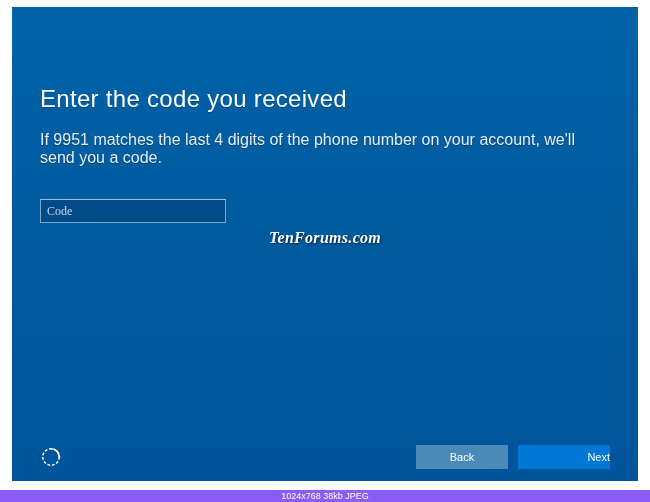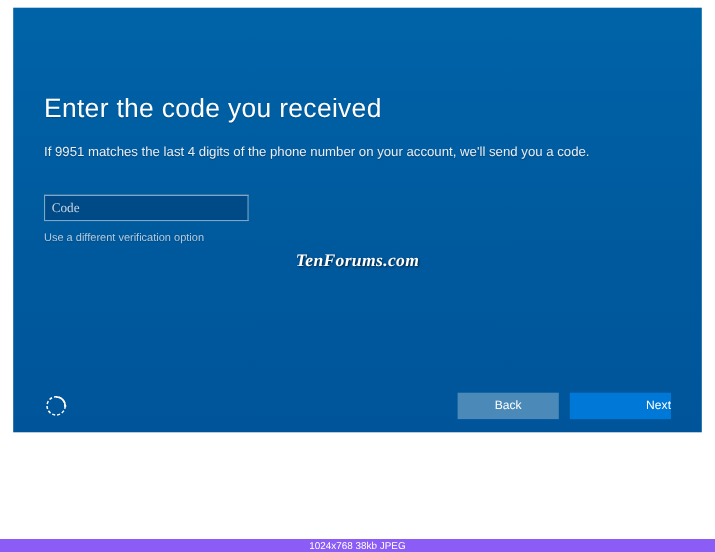--- a/index.html
+++ b/index.html
@@ -19,38 +19,38 @@
       width: 650px;
       height: 490px;
       background: #fff;
       position: relative;
     }
     .oobe-screen {
       position: absolute;
       top: 7px;
       left: 12px;
       width: 626px;
-      height: 386px;
+      height: 474px;
       background: #005a9e;
       background: linear-gradient(to bottom, #0063a8 0%, #005a9e 50%, #00559a 100%);
       color: #ffffff;
     }
     .content {
       padding: 78px 28px 0 28px;
     }
     .heading {
       font-size: 24px;
       font-weight: 300;
       letter-spacing: 0.3px;
       margin-bottom: 18px;
       color: #fff;
       text-shadow: 0 1px 1px rgba(0,0,0,0.2);
     }
     .subtext {
-      font-size: 12px;
+      font-size: 16px;
       color: #e8eef5;
       margin-bottom: 32px;
       text-shadow: 0 1px 1px rgba(0,0,0,0.3);
     }
     .code-input {
       width: 186px;
       height: 24px;
       background: #004a88;
       border: 1px solid #7aa8c8;
       border-top-color: #9cc0d8;
@@ -141,21 +141,20 @@
   </style>
 </head>
 <body>
 
 <div class="outer-frame">
   <div class="oobe-screen">
     <div class="content">
       <h1 class="heading">Enter the code you received</h1>
       <p class="subtext">If 9951 matches the last 4 digits of the phone number on your account, we'll send you a code.</p>
       <input type="text" class="code-input" placeholder="Code" style="">
-      <span class="alt-link">Use a different verification option</span>
     </div>
 
     <div class="watermark">TenForums.com</div>
 
     <div class="bottom-bar">
       <div class="ease-icon">
         <svg viewBox="0 0 24 24" fill="none" stroke="#fff" stroke-width="1.5">
           <circle cx="12" cy="12" r="9" stroke-dasharray="3 2"></circle>
           <path d="M12 3 A9 9 0 0 1 21 12" stroke-dasharray="0" stroke-width="1.8"></path>
           <polygon points="20,11 23,12 20,13" fill="#fff" stroke="none"></polygon>

